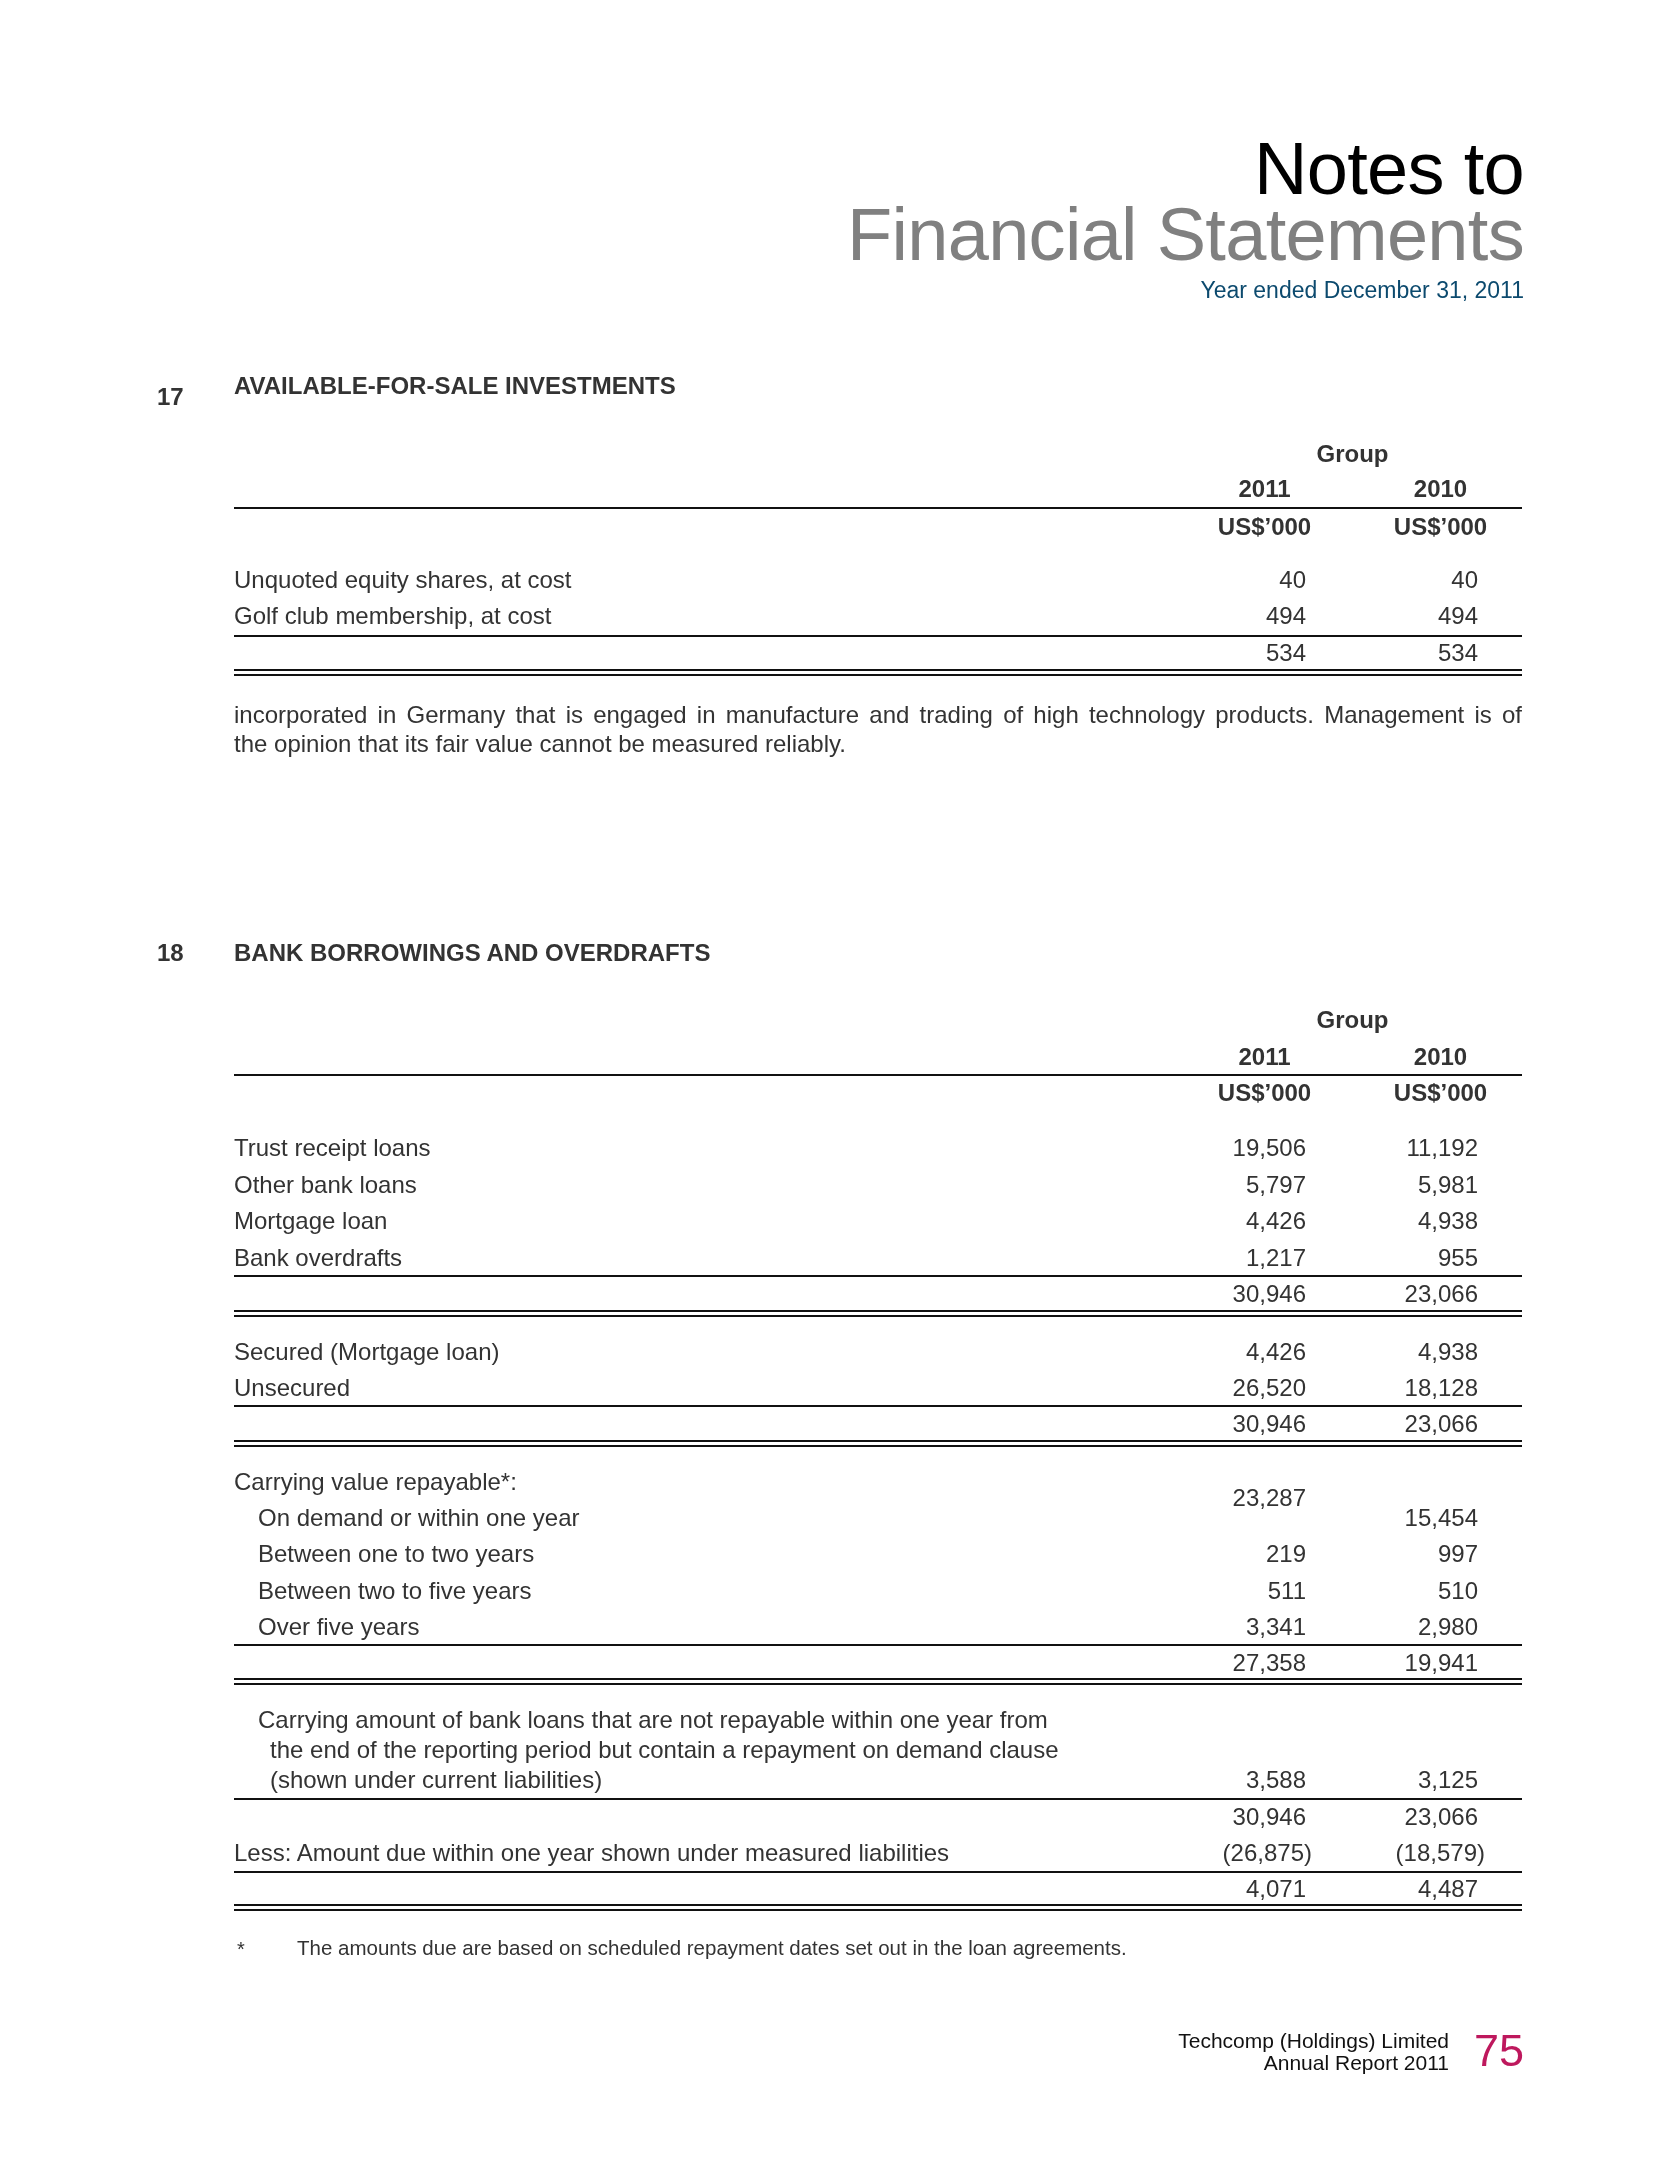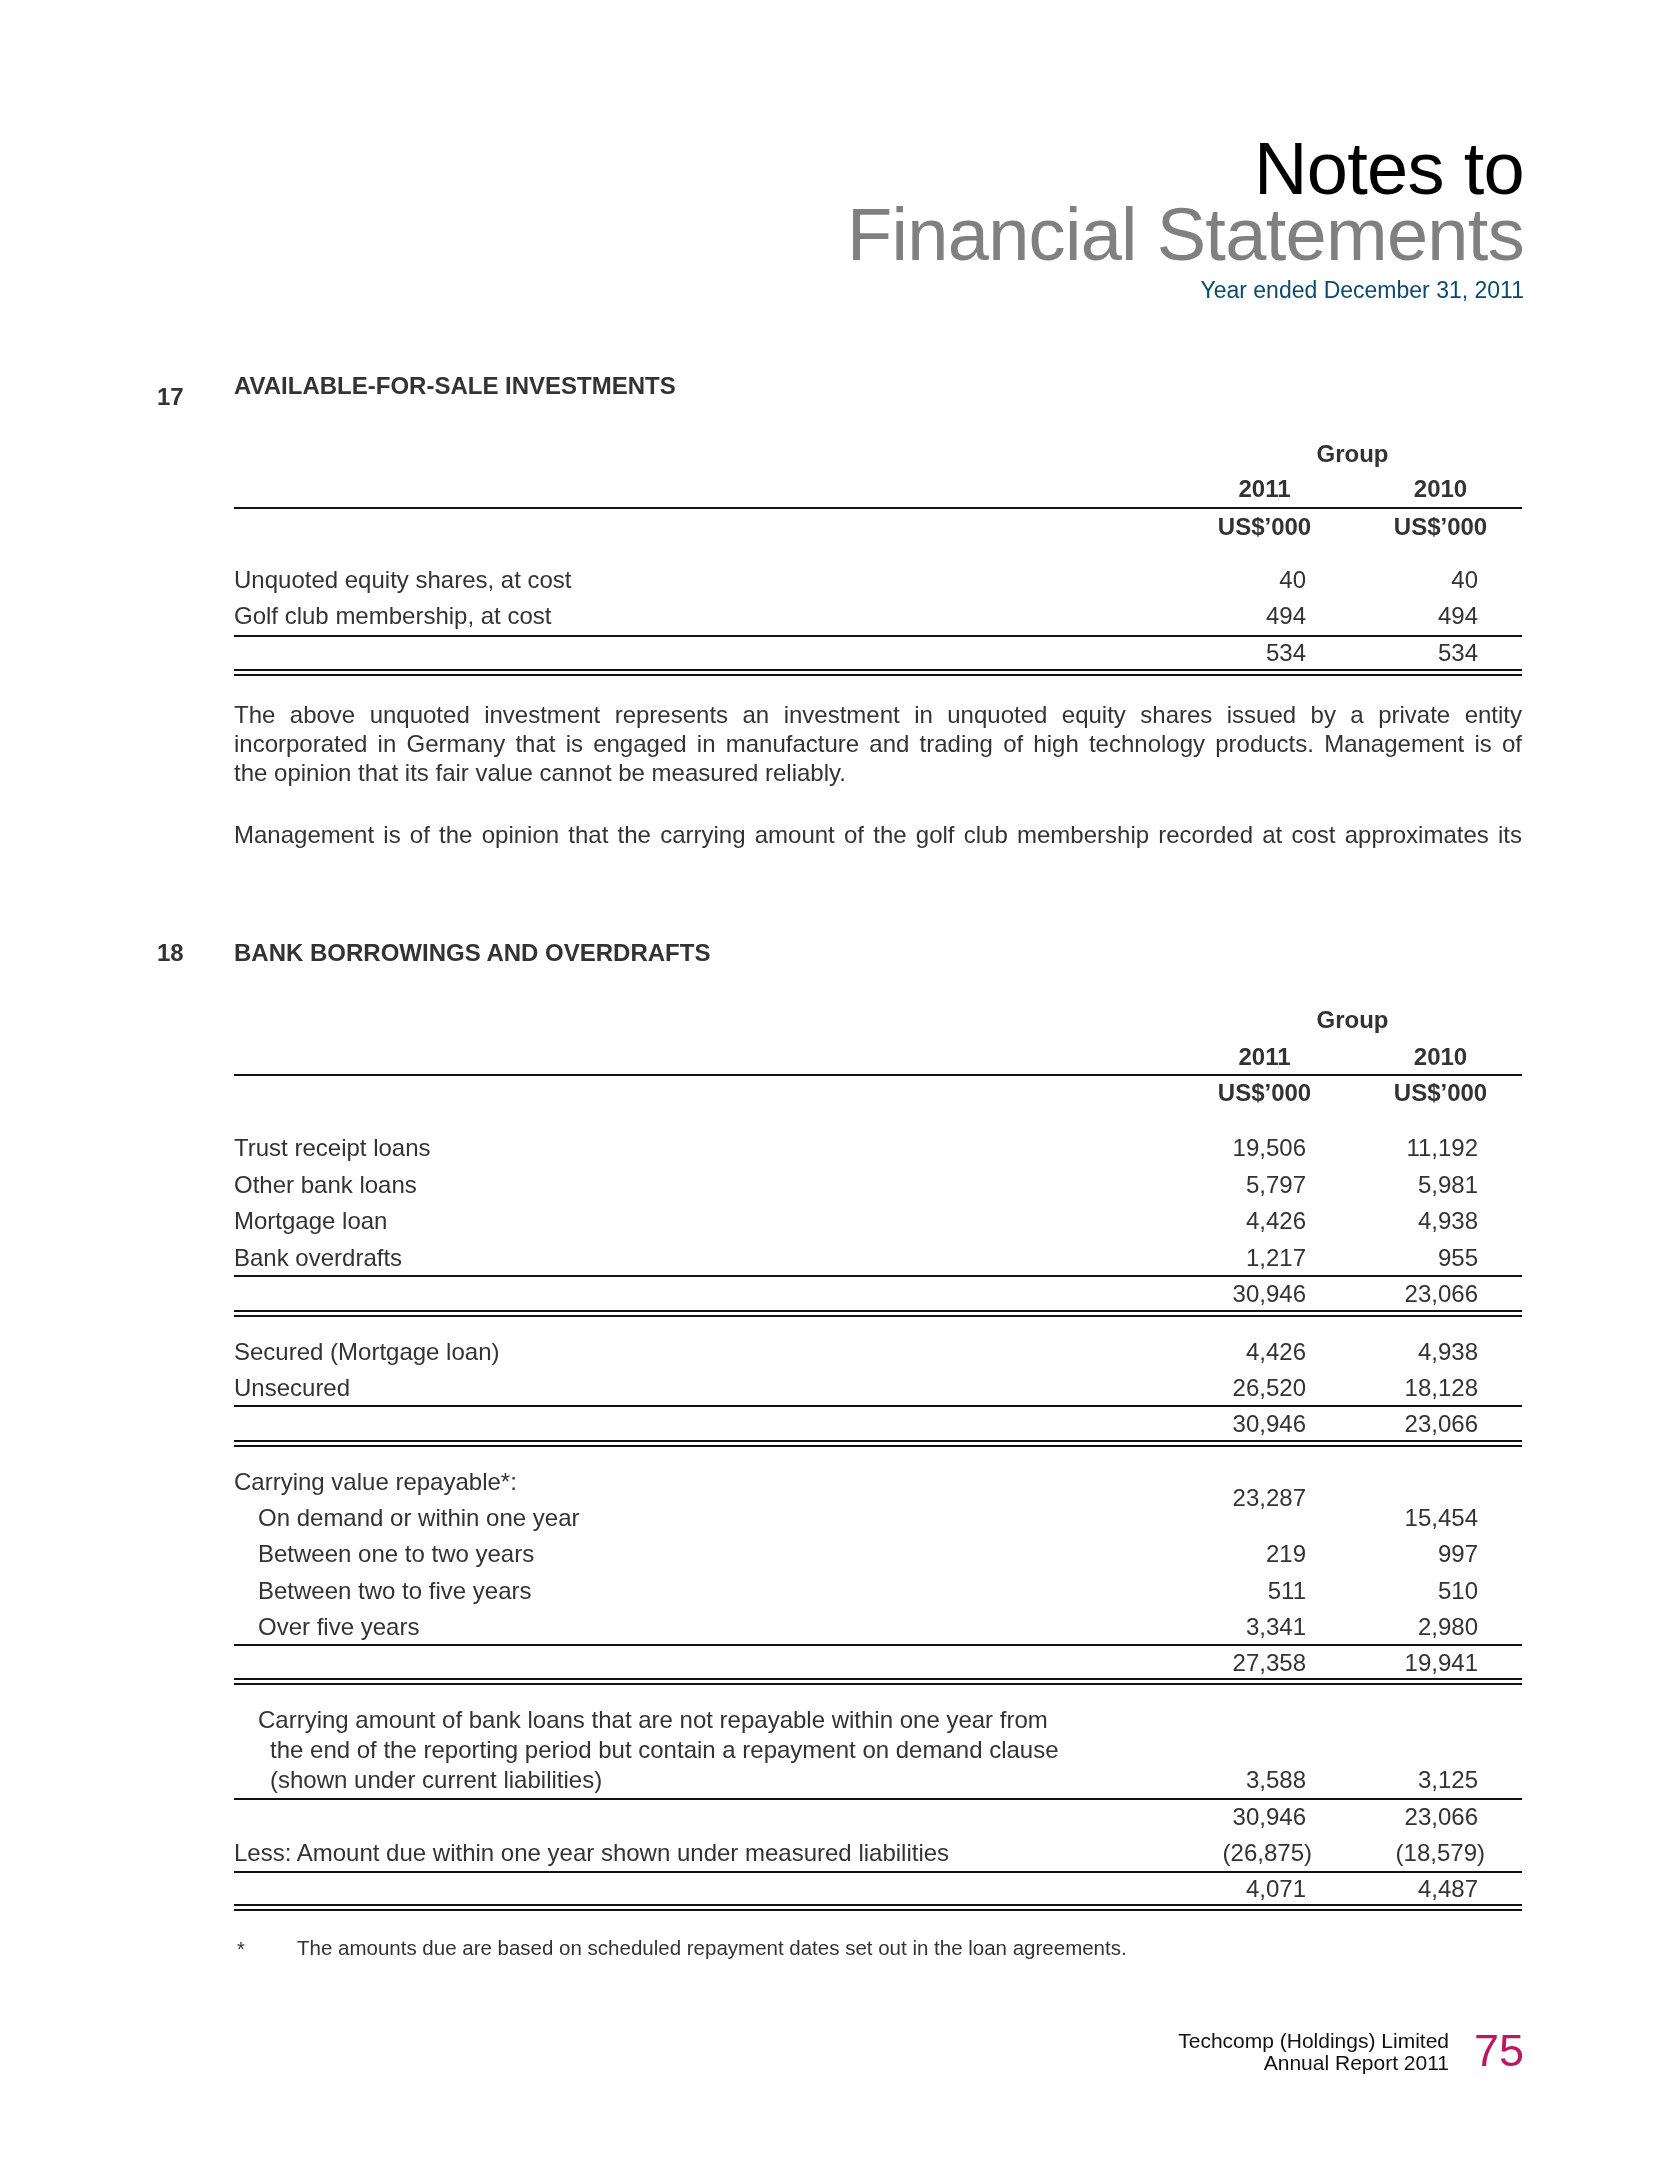--- a/index.html
+++ b/index.html
@@ -65,26 +65,24 @@
     </div>
     <div class="rule" style="top:635px"></div>
     <div>
       <div class="abs num n2011" style="top:640px">534</div>
       <div class="abs num n2010" style="top:640px">534</div>
     </div>
     <div class="dbl" style="top:669px"></div>
   </div>
 
   <div class="abs para" style="top:700px">
-    <span class="ln">The above unquoted investment represents an investment in unquoted equity shares issued by a private entity</span>
     <span class="ln">incorporated in Germany that is engaged in manufacture and trading of high technology products.  Management is of</span>
     <span class="ln last">the opinion that its fair value cannot be measured reliably.</span>
   </div>
   <div class="abs para" style="top:820px">
-    <span class="ln">Management is of the opinion that the carrying amount of the golf club membership recorded at cost approximates its</span>
   </div>
 </div>
 
 <div>
   <div class="abs secnum" style="top:940px">18</div>
   <div class="abs sectitle" style="top:940px">BANK BORROWINGS AND OVERDRAFTS</div>
 
   <div>
     <div class="abs colhead group-h" style="top:1007px">Group</div>
     <div class="abs colhead y2011" style="top:1044px">2011</div>

